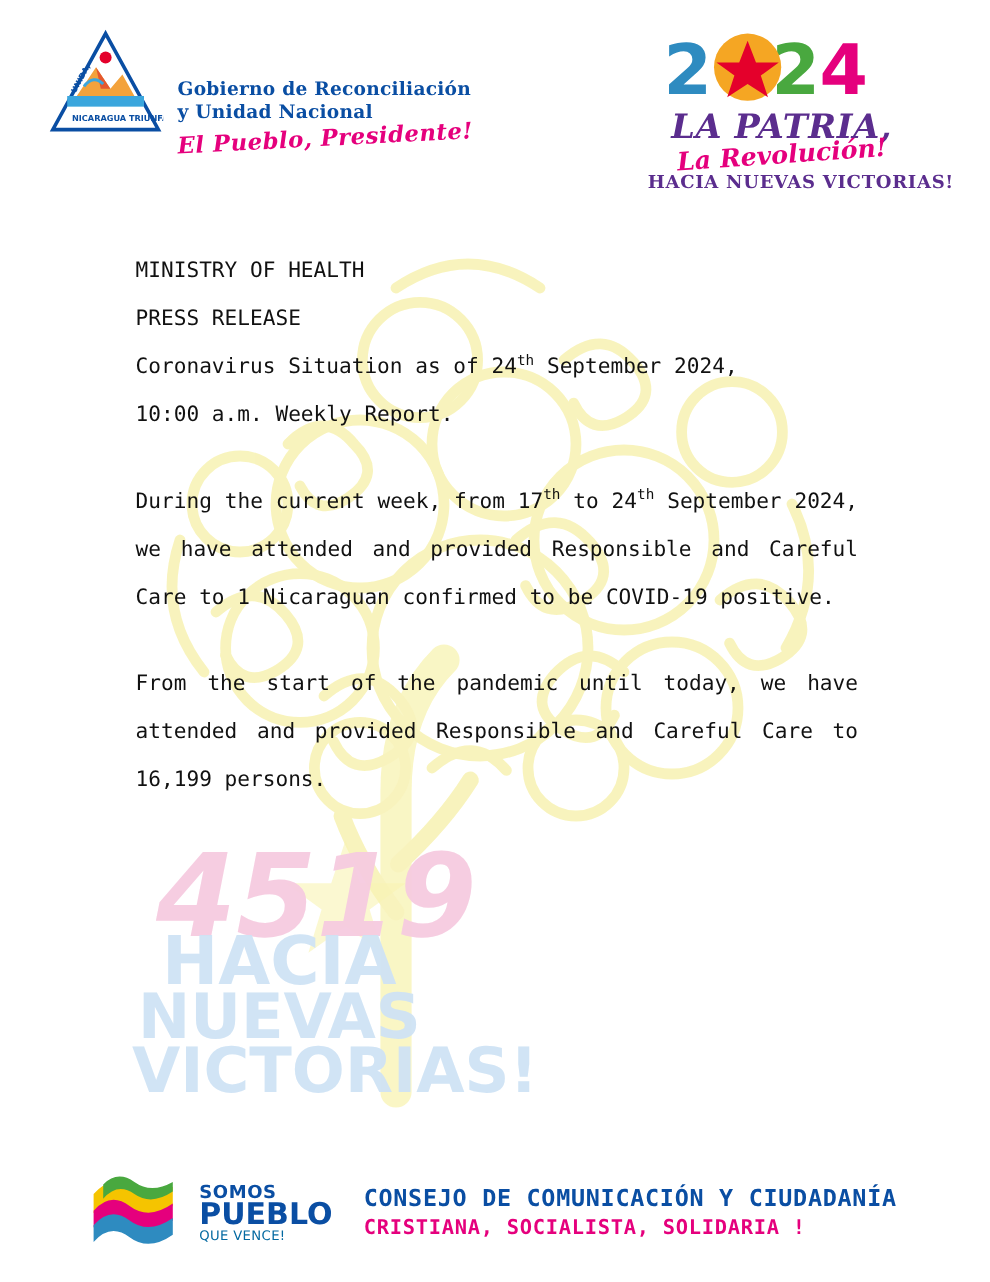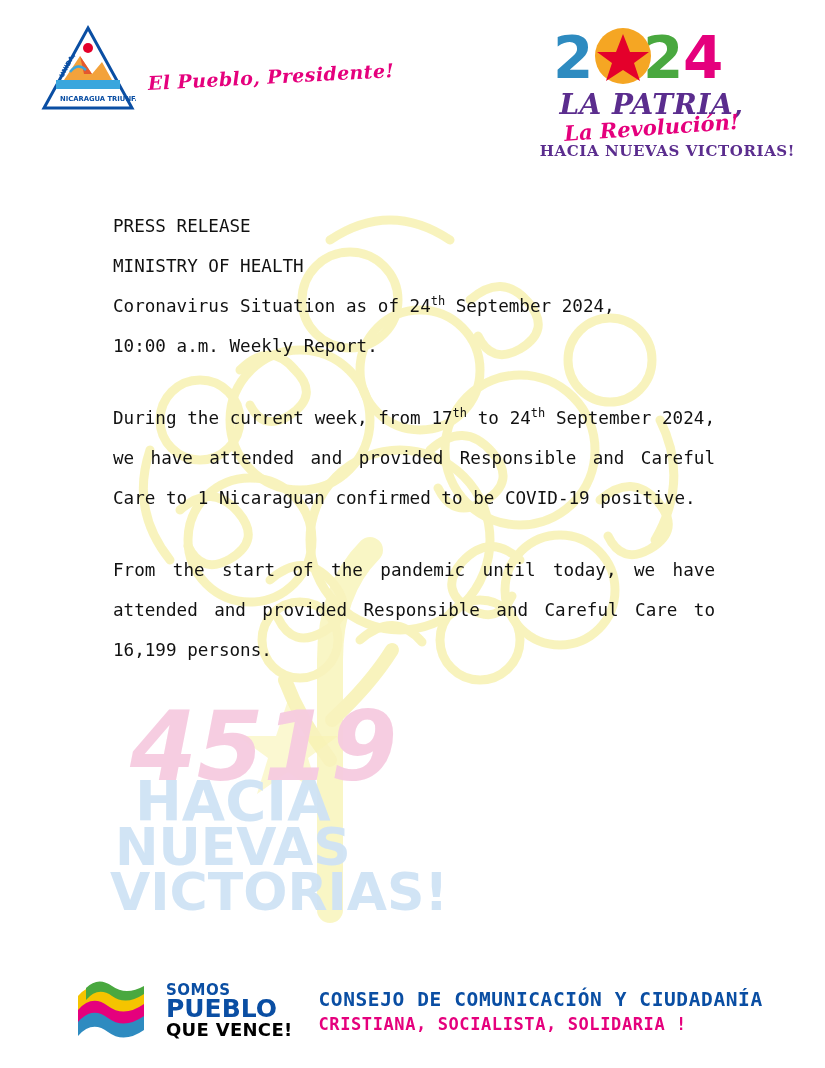--- a/index.html
+++ b/index.html
@@ -156,23 +156,23 @@
     letter-spacing: 0.5px;
   }
   .somos-2 {
     font-size: 25px;
     font-weight: bold;
     color: #0a4ea3;
     letter-spacing: 0px;
     margin-top: -2px;
   }
   .somos-3 {
-    font-size: 18px;
-    font-weight: bold;
-    color: #000000;
+    font-size: 11px;
+    font-weight: normal;
+    color: #0369a1;
     letter-spacing: 0.3px;
     margin-top: 0px;
   }
   .consejo {
     margin-left: 12px;
     font-family: "DejaVu Sans Mono", monospace;
     line-height: 1.32;
   }
   .consejo-1 {
     color: #0a4ea3;
@@ -252,20 +252,22 @@
           <path d="M24 58 L40 34 L52 52 L62 40 L72 58 Z" fill="#f3a23b"></path>
           <path d="M40 34 L52 52 L44 52 Z" fill="#e4572e"></path>
           <circle cx="48" cy="26" r="5" fill="#e4002b"></circle>
           <path d="M30 50 q8 -10 16 -2" stroke="#3aa6dd" stroke-width="2.5" fill="none"></path>
           <text x="23" y="56" transform="rotate(-62 23 56)" font-family="DejaVu Sans, sans-serif" font-size="6.5" font-weight="bold" fill="#0a4ea3">UNIDA,</text>
           <text x="20" y="79" font-family="DejaVu Sans, sans-serif" font-size="6.8" font-weight="bold" fill="#0a4ea3">NICARAGUA TRIUNFA!</text>
         </svg>
       </div>
 
       <div class="gov-text">
+        <div class="gov-title">Gobierno de Reconciliación
+y Unidad Nacional</div>
         <div class="slogan">El Pueblo, Presidente!</div>
       </div>
     </div>
 
     <div class="anniversary">
       <div>
         <svg width="200" height="62" viewBox="0 0 200 62" xmlns="http://www.w3.org/2000/svg">
           <text x="2" y="52" font-family="DejaVu Sans, sans-serif" font-size="58" font-weight="bold" fill="#2e8bc0">2</text>
           <text x="92" y="52" font-family="DejaVu Sans, sans-serif" font-size="58" font-weight="bold" fill="#49a83f">2</text>
           <text x="132" y="52" font-family="DejaVu Sans, sans-serif" font-size="58" font-weight="bold" fill="#e5007d">4</text>
@@ -274,22 +276,22 @@
         </svg>
       </div>
       <div class="anniv-sub1">LA PATRIA,</div>
       <div class="anniv-sub2">La Revolución!</div>
       <div class="anniv-sub3">HACIA NUEVAS VICTORIAS!</div>
     </div>
   </div>
 
   <div class="content">
 
+    <p class="block-head">MINISTRY OF HEALTH</p>
     <p class="block-head">PRESS RELEASE</p>
-    <p class="block-head">MINISTRY OF HEALTH</p>
     <p>
       <span>Coronavirus Situation as of 24</span><sup>th</sup><span> September 2024,</span><br>
       <span>10:00 a.m. Weekly Report.</span>
     </p>
 
     <p>
       <span>During the current week, from 17</span><sup>th</sup><span> to 24</span><sup>th</sup><span> September 2024, we have attended and provided Responsible and Careful Care to 1 Nicaraguan confirmed to be COVID-19 positive.</span>
     </p>
 
 

